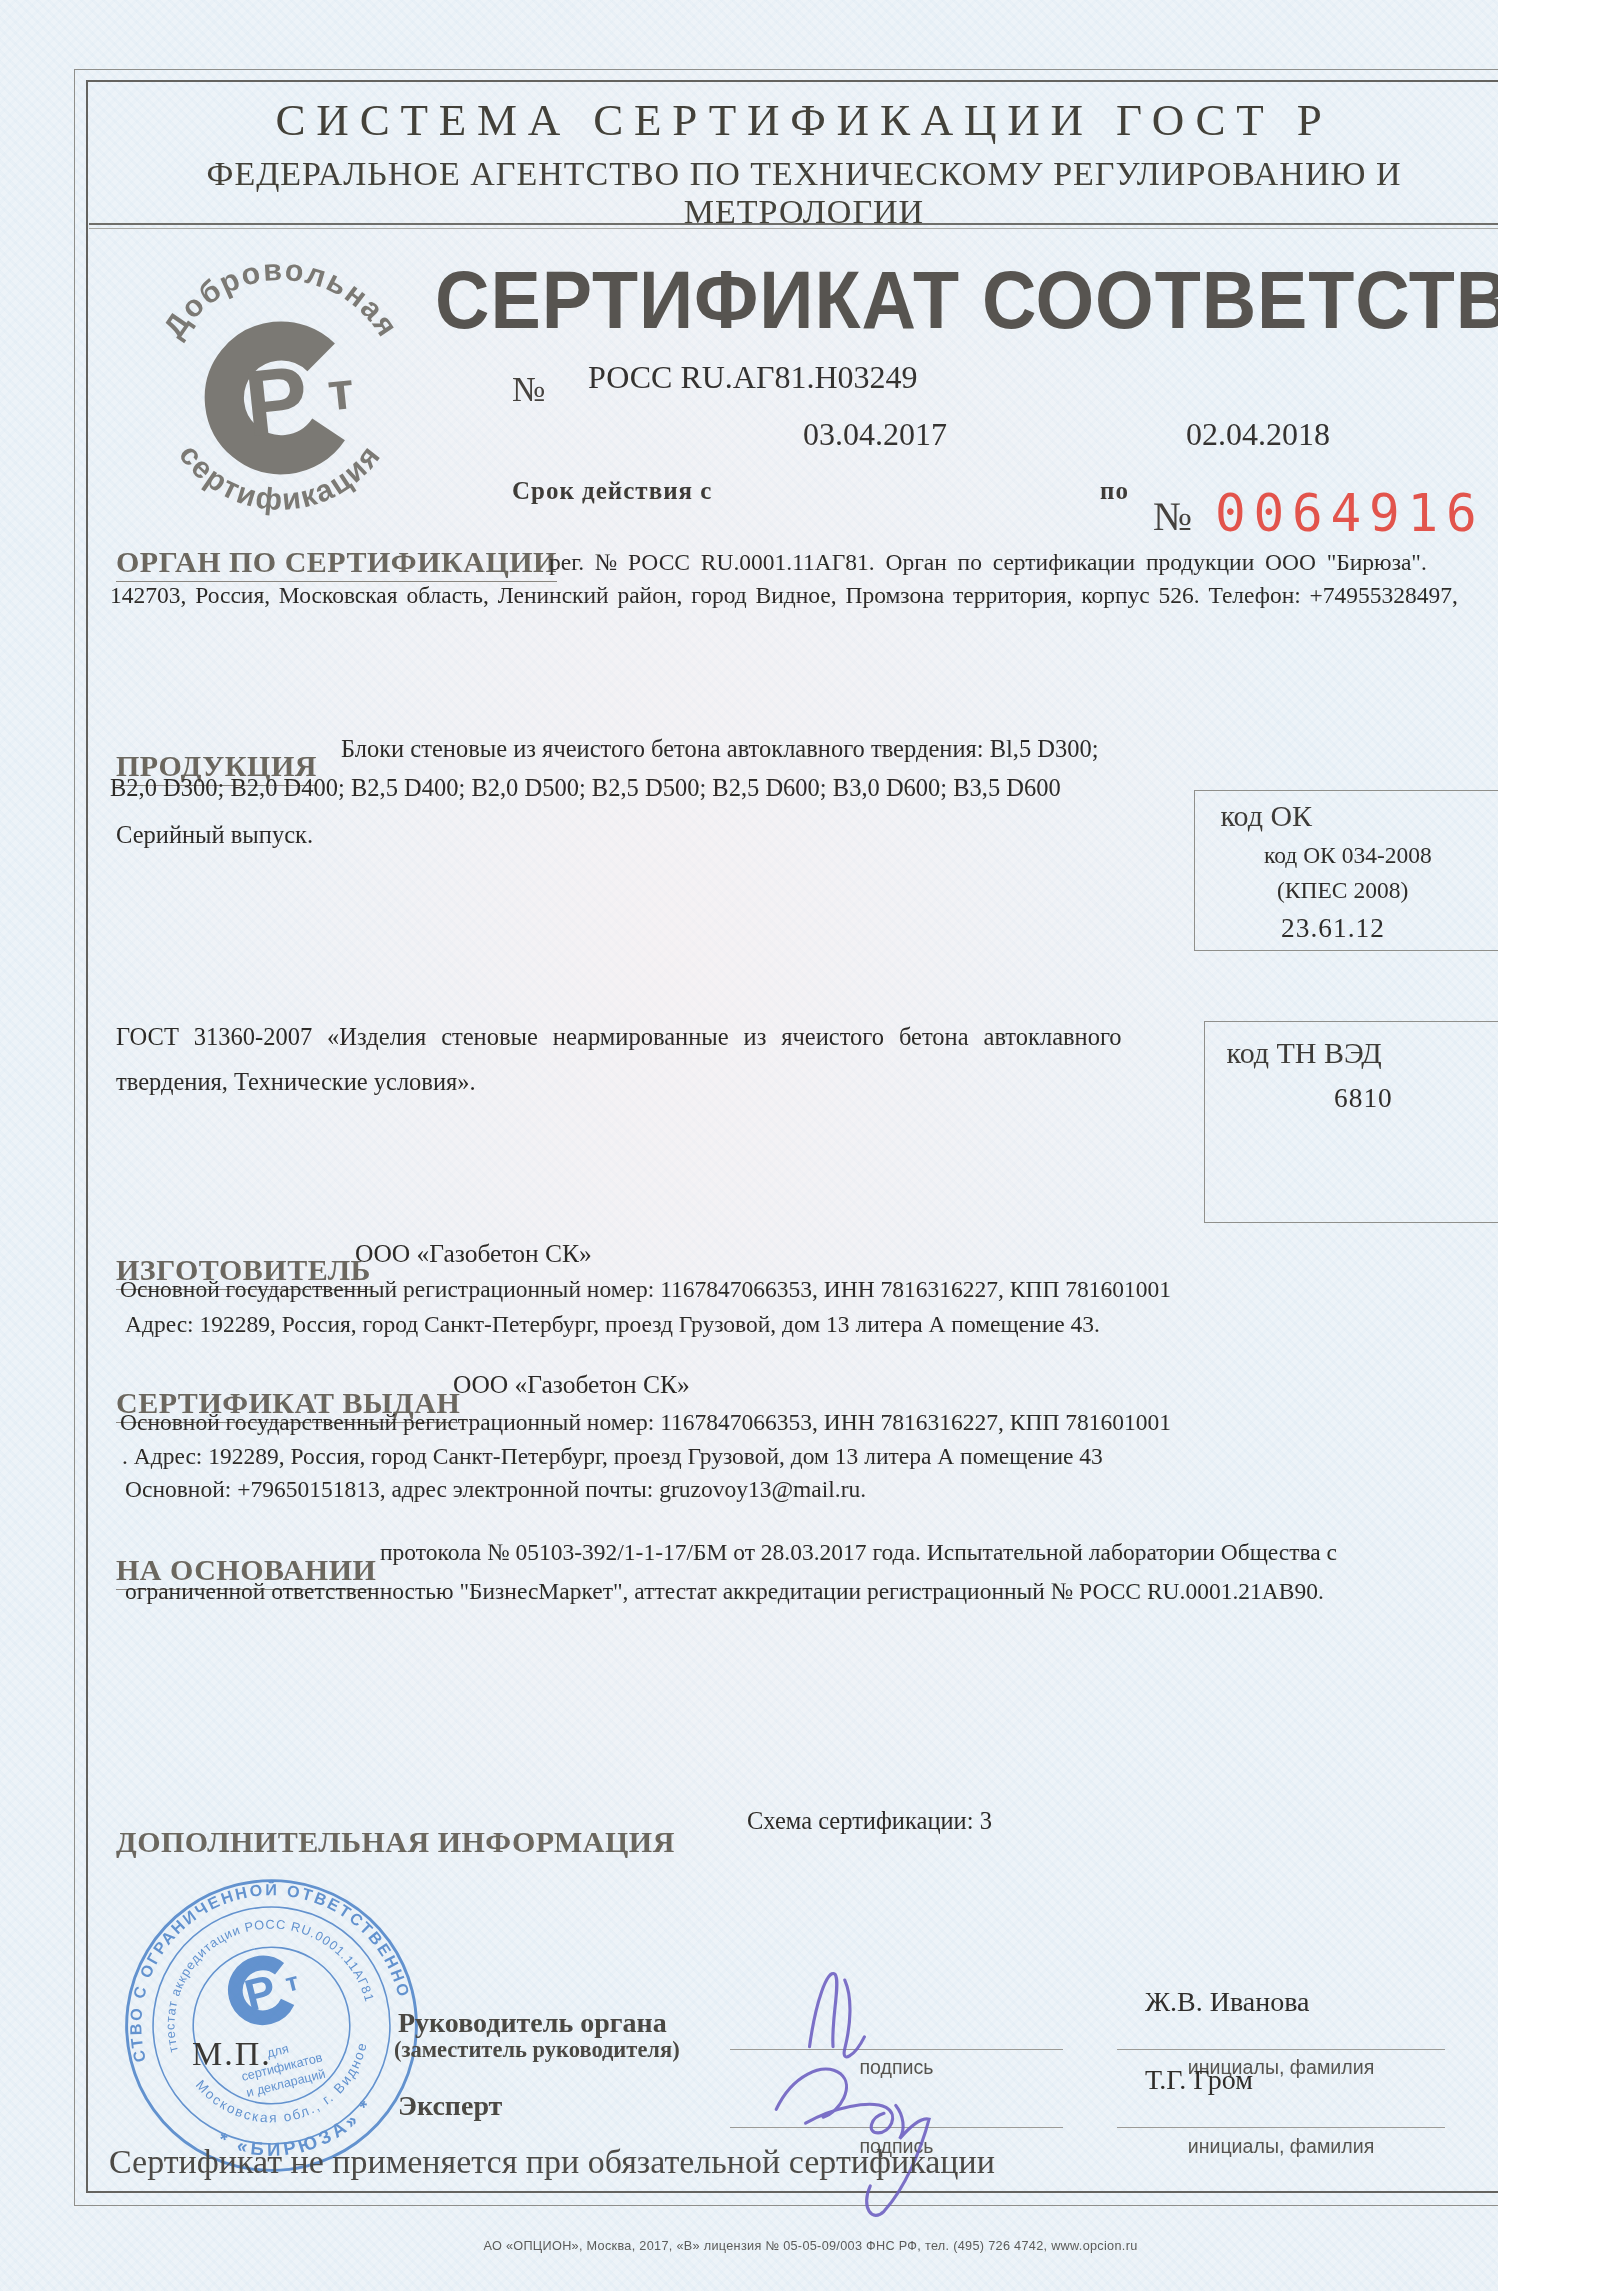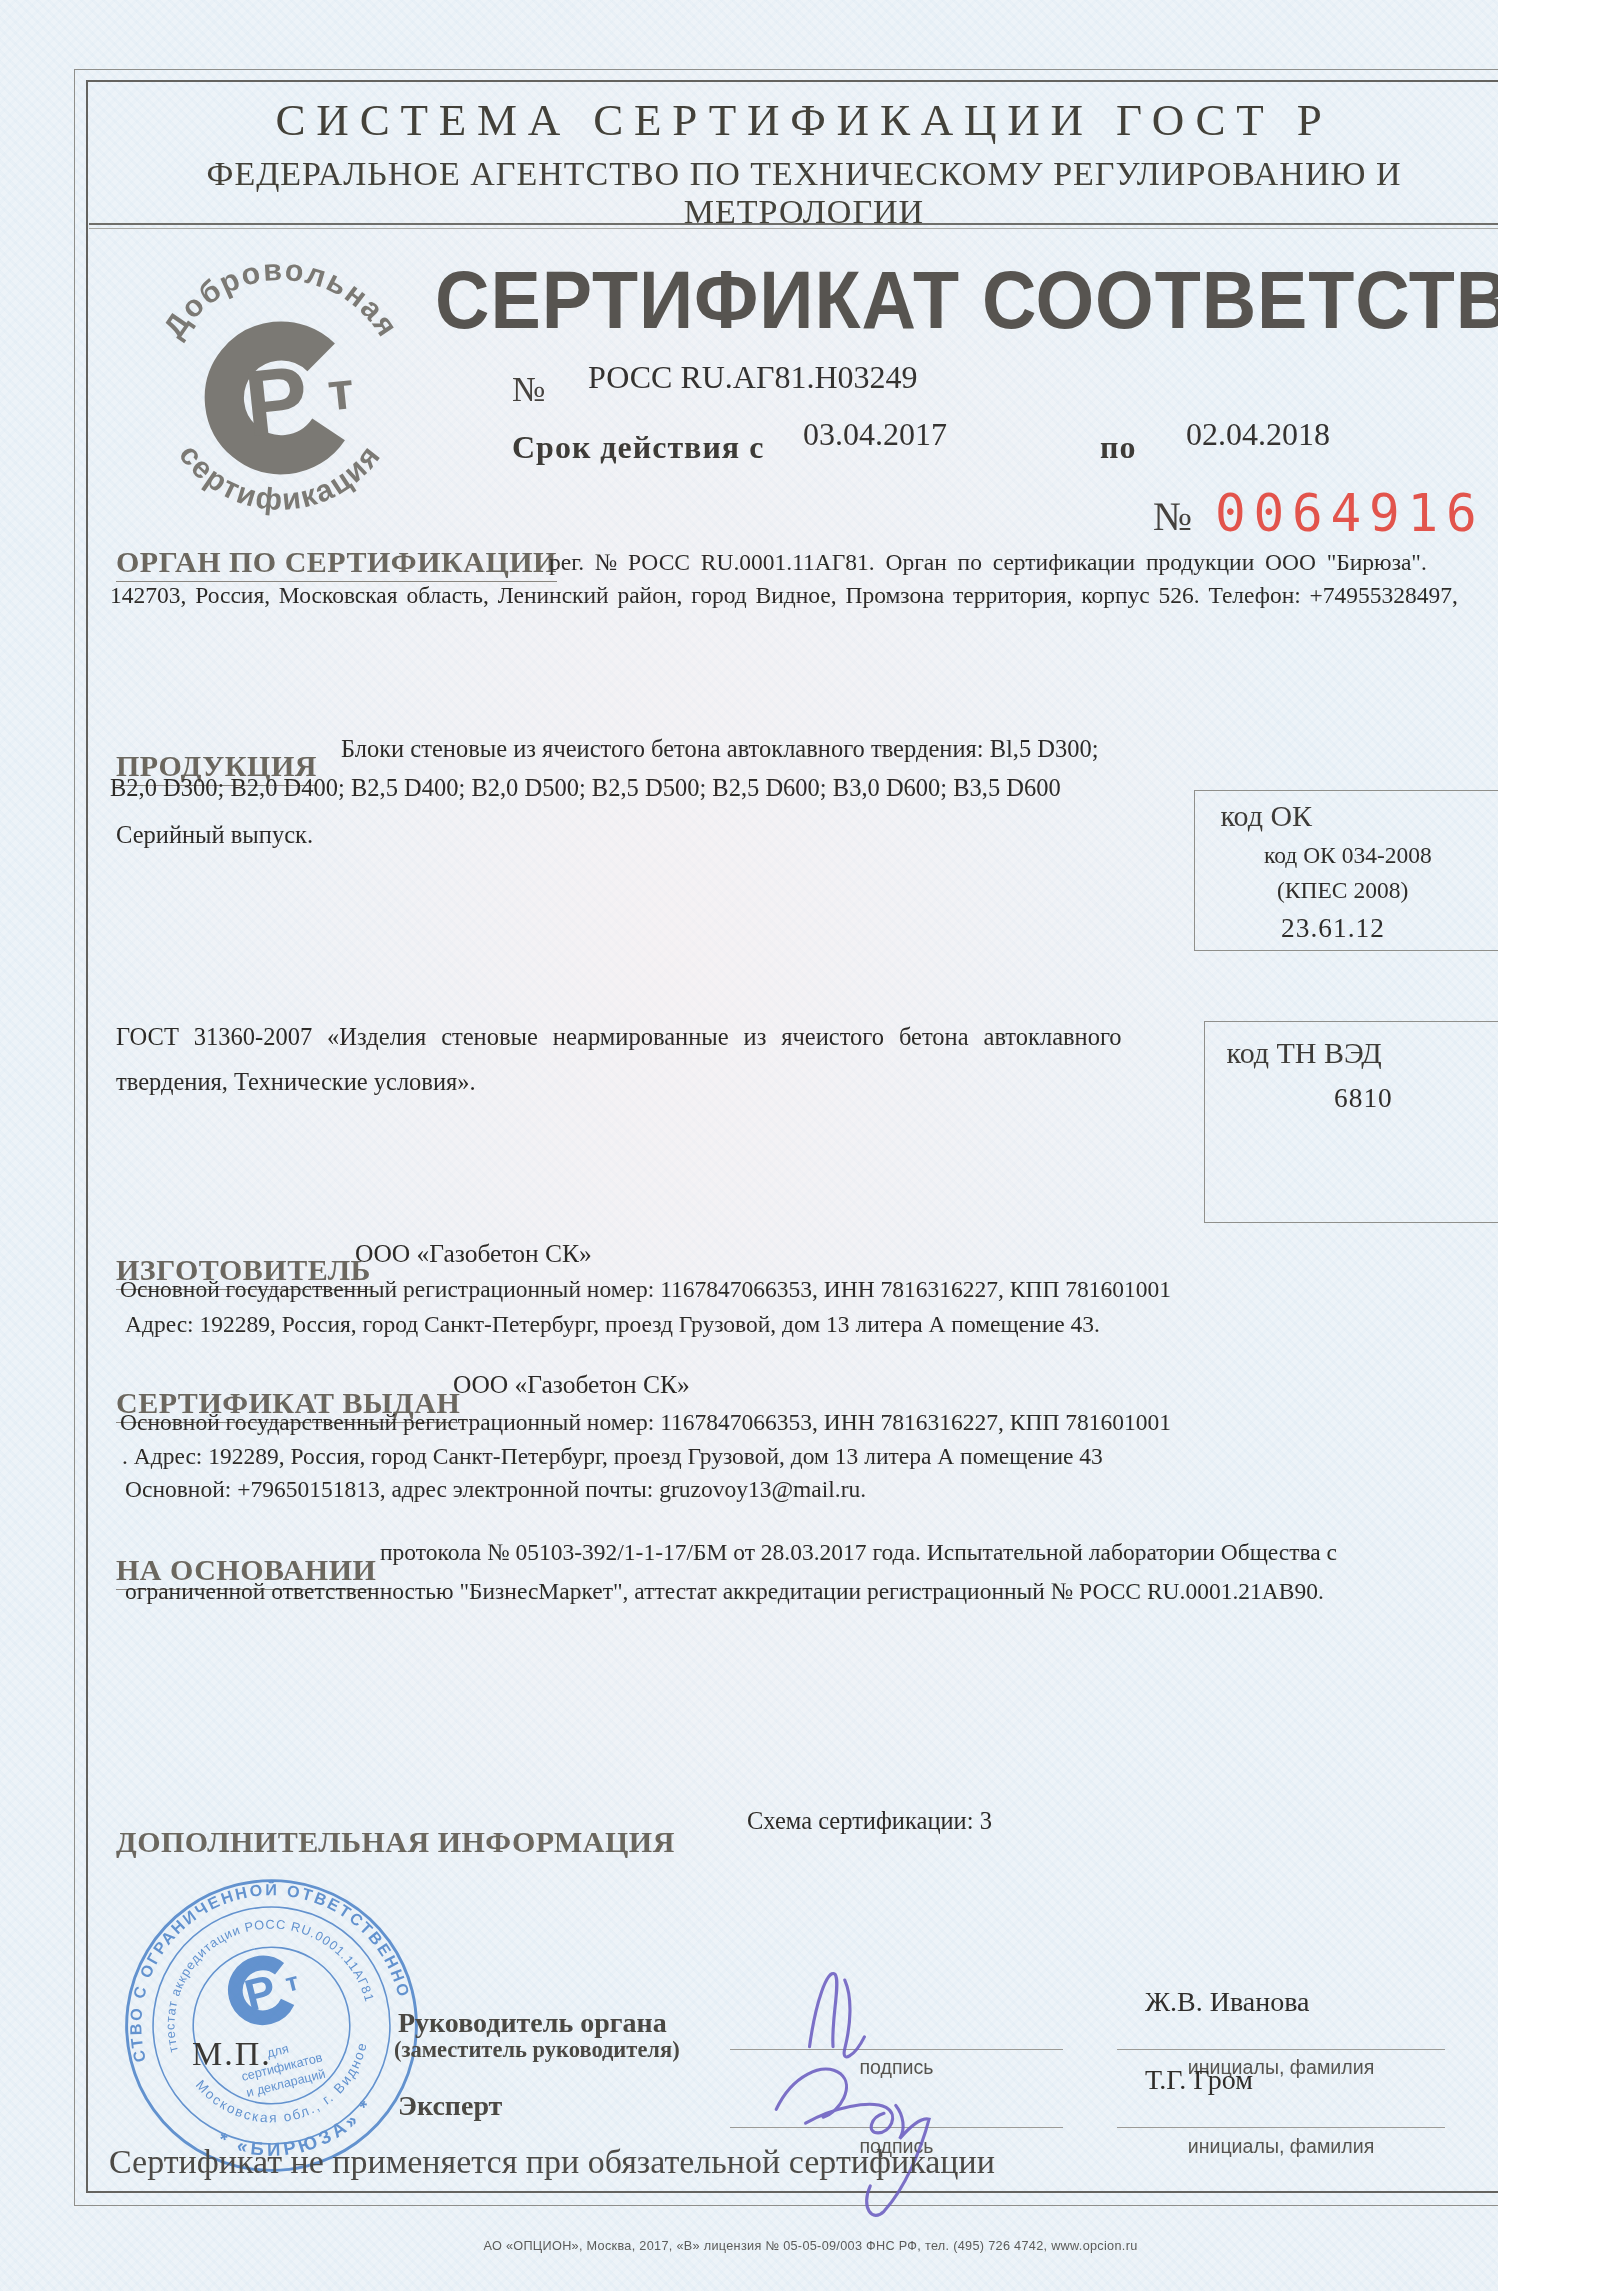--- a/index.html
+++ b/index.html
@@ -19,21 +19,21 @@
   .border-outer{left:74px;top:69px;width:1459px;height:2135px;border:1.5px solid #8f8f8b;}
   .border-inner{left:86px;top:80px;width:1436px;height:2109px;border:2.9px solid #64635f;}
   .header-rule{left:89px;top:223px;width:1430px;height:0;border-top:2px solid #6f6e6a;}
   .header-rule2{left:89px;top:228px;width:1430px;height:0;border-top:1px solid #a9a8a4;}
   .sys1{left:89px;top:94px;width:1430px;text-align:center;font-size:45px;letter-spacing:10.8px;color:#434139;}
   .sys2{left:89px;top:155px;width:1430px;text-align:center;font-size:34px;letter-spacing:1px;color:#434139;}
   .title{left:435px;top:253px;font-family:"Liberation Sans",sans-serif;font-weight:bold;
          font-size:82px;letter-spacing:1px;color:#575450;transform:scaleX(.92);transform-origin:left top;white-space:nowrap;}
   .no-label{font-size:35px;color:#45423e;}
   .serif-val{font-size:32px;color:#343230;}
-  .validity{font-size:32px;font-weight:bold;color:#3d3b37;letter-spacing:1px;}
+  .validity{font-size:25px;font-weight:bold;color:#3d3b37;letter-spacing:1px;margin-top:48px;}
   .red-no{font-family:"DejaVu Sans Mono",monospace;font-size:51px;letter-spacing:7.8px;color:#e2544c;font-weight:400;}
   .sec-label{font-size:30px;font-weight:bold;color:#6b675f;letter-spacing:0.5px;border-bottom:1px solid #8a867f;padding-bottom:2px;white-space:nowrap;}
   .body-t{font-size:24.5px;color:#2c2a27;white-space:nowrap;}
   .body-s{font-size:23.5px;color:#2c2a27;white-space:nowrap;}
   .codebox{border:1.5px solid #8f8f8b;}
   .cap{font-family:"Liberation Sans",sans-serif;font-size:19.6px;color:#56544f;}
   .sigline{border-top:1.5px solid #9b9a95;}
   .name-big{font-size:28px;color:#2f2d2a;}
   .role{font-size:28px;font-weight:bold;color:#4a4843;white-space:nowrap;}
   .footer-note{left:89px;top:2143px;width:1430px;text-align:left;font-size:34px;color:#4c4a46;padding-left:20px;}

